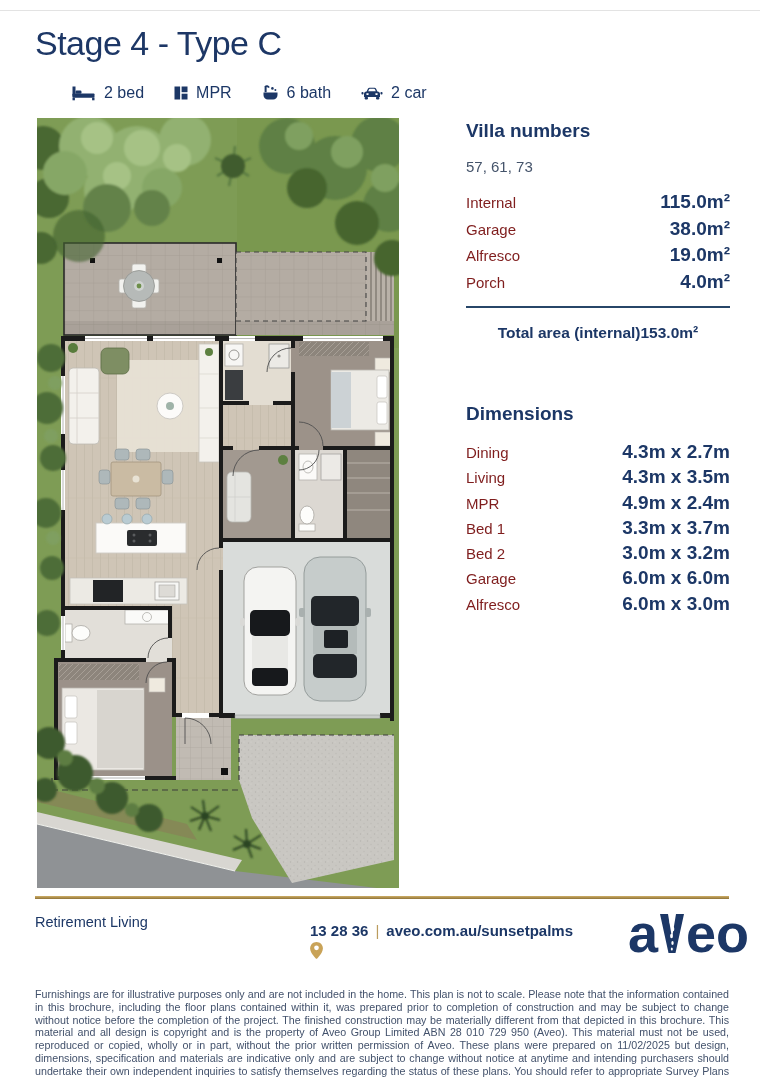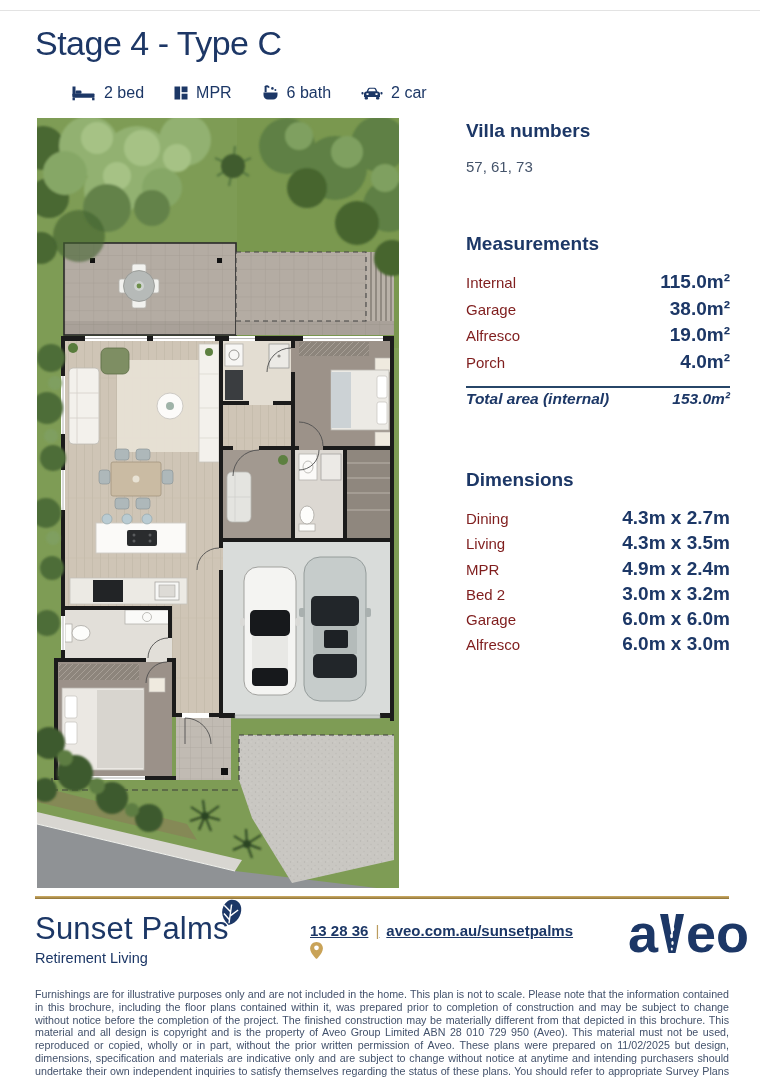--- a/index.html
+++ b/index.html
@@ -16,29 +16,29 @@
   .h2{font-size:19px;font-weight:bold;color:#1c3766;}
   .villa-nums{margin-top:16px;font-size:15px;color:#44536a;}
   .sec-meas{margin-top:58px;}
   .sec-dim{margin-top:61px;}
   .rows{margin-top:16px;}
   .row{display:flex;justify-content:space-between;align-items:baseline;height:26.5px;}
   .row.dim{height:25.3px;}
   .row .lbl{font-size:15px;color:#7f1d1d;}
   .row .val{font-size:19px;font-weight:bold;color:#1c3766;}
   .divider{margin-top:9px;border-top:2px solid #274668;}
-  .total{display:flex;justify-content:space-between;margin-top:2px;font-style:italic;}
+  .total{display:flex;justify-content:center;margin-top:16px;}
   .total span{font-size:15.5px;font-weight:bold;color:#1c3766;}
   .goldrule{position:absolute;left:35px;top:896px;width:694px;height:3px;
             background:linear-gradient(#cfae66,#8f7338);}
   .brand{position:absolute;left:35px;top:911px;}
   .brand .name{font-size:31px;color:#1c3766;letter-spacing:0.2px;position:relative;}
   .brand .leaf{position:absolute;left:183px;top:-13px;transform:rotate(8deg);}
   .brand .tag{font-size:14.5px;color:#1c3766;margin-top:3px;}
-  .contact{position:absolute;left:310px;top:919px;font-size:15px;font-weight:bold;color:#1c3766;text-decoration:underline;}
+  .contact{position:absolute;left:310px;top:919px;font-size:15px;font-weight:bold;color:#1c3766;}
   .contact .line{display:flex;align-items:center;gap:7px;height:22px;}
   .contact .sep{color:#bb9c5e;font-weight:400;}
   .aveo{position:absolute;left:628px;top:906px;}
   .disclaimer{position:absolute;left:35px;top:988px;width:694px;font-size:10.7px;
               line-height:12.8px;color:#42516b;text-align:justify;}
 </style>
 </head>
 <body>
 
 <div class="page">
@@ -400,21 +400,20 @@
       <circle cx="168" cy="698" r="4" fill="#2c4521"></circle>
           <circle cx="210" cy="726" r="4" fill="#2c4521"></circle>
     </g>
   </svg>
   </div>
 
   <div class="panel">
     <div class="h2">Villa numbers</div>
     <div class="villa-nums">57, 61, 73</div>
 
-    <div class="h2 sec-meas">Measurements</div>
     <div class="rows">
       <div class="row">
         <span class="lbl">Internal</span>
         <span class="val">115.0m²</span>
       </div>
       <div class="row">
         <span class="lbl">Garage</span>
         <span class="val">38.0m²</span>
       </div>
       <div class="row">
@@ -440,46 +439,41 @@
       </div>
       <div class="row dim">
         <span class="lbl">Living</span>
         <span class="val">4.3m x 3.5m</span>
       </div>
       <div class="row dim">
         <span class="lbl">MPR</span>
         <span class="val">4.9m x 2.4m</span>
       </div>
       <div class="row dim">
+        <span class="lbl">Bed 1</span>
+        <span class="val">3.3m x 3.7m</span>
+      </div>
+      <div class="row dim">
         <span class="lbl">Bed 2</span>
         <span class="val">3.0m x 3.2m</span>
       </div>
       <div class="row dim">
         <span class="lbl">Garage</span>
         <span class="val">6.0m x 6.0m</span>
       </div>
       <div class="row dim">
         <span class="lbl">Alfresco</span>
         <span class="val">6.0m x 3.0m</span>
       </div>
     </div>
   </div>
 
   <div class="goldrule"></div>
 
   <div class="brand">
-    <div class="name">
-      <span>Sunset Palms</span>
-      <span class="leaf">
-        <svg width="24" height="27" viewBox="0 0 26 30">
-          <path d="M13 29 C2 22 1 10 8 3 C14 -2 22 1 24 8 C26 16 22 25 13 29 Z" fill="#1c3766"></path>
-          <path d="M13 27 L13 6 M13 14 L5 8 M13 19 L21 11 M13 23 L6 17" stroke="#ffffff" stroke-width="1.6" fill="none"></path>
-        </svg>
-      </span>
-    </div>
     <div class="tag">Retirement Living</div>
   </div>
 
   <div class="contact">
     <div class="line">
       <span>13 28 36</span>
       <span class="sep">|</span>
       <span>aveo.com.au/sunsetpalms</span>
     </div>
     <div class="line">

